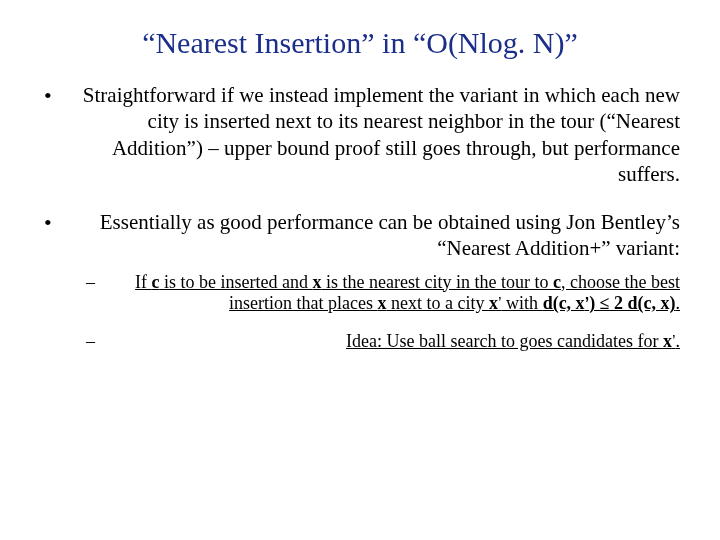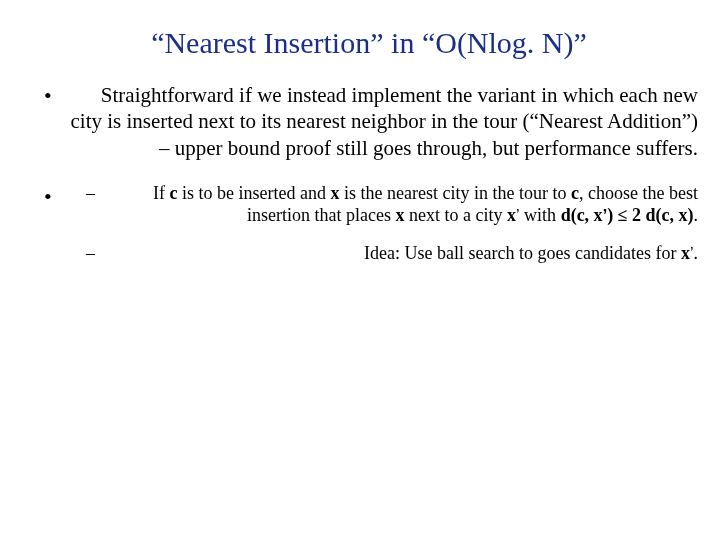--- a/index.html
+++ b/index.html
@@ -6,21 +6,21 @@
     margin: 0;
     padding: 0;
     width: 720px;
     height: 540px;
     font-family: "Comic Sans MS", "Comic Sans", cursive;
     background: #fff;
     color: #000;
     overflow: hidden;
   }
   .slide {
-    padding: 18px 22px 20px 40px;
+    padding: 18px 40px 20px 40px;
     box-sizing: border-box;
     width: 100%;
     height: 100%;
   }
   .title {
     text-align: center;
     font-size: 30px;
     color: #1a2e8a;
     margin: 8px 0 22px 0;
     font-weight: normal;
@@ -42,20 +42,21 @@
     content: "•";
     position: absolute;
     left: 4px;
     top: 0;
     font-size: 22px;
   }
   ul.sub {
     list-style: none;
     padding: 0;
     margin: 10px 0 0 18px;
+    text-decoration: underline;
   }
   ul.sub > li {
     position: relative;
     padding-left: 24px;
     margin-bottom: 16px;
     font-size: 18px;
     line-height: 1.22;
   }
   ul.sub > li::before {
     content: "–";
@@ -80,20 +81,21 @@
   </div>
 
   <ul class="main">
 
     <li>
       <span>Straightforward if we instead implement the variant in which each new city is inserted next to its nearest neighbor in the tour (“Nearest Addition”) – upper bound proof still goes through, but performance suffers.</span>
     </li>
 
 
     <li>
+      <span>Essentially as good performance can be obtained using Jon Bentley’s “Nearest Addition+” variant:</span>
 
       <ul class="sub">
         <li>
           <span>If </span><span class="bold">c</span><span> is to be inserted and </span><span class="bold">x</span><span> is the nearest city in the tour to </span><span class="bold">c</span><span>, choose the best insertion that places </span><span class="bold">x</span><span> next to a city </span><span class="bold">x</span><span class="prime">’</span><span> with </span><span class="bold">d(c, x</span><span class="bold prime">’</span><span class="bold">) ≤ 2 d(c, x)</span><span>.</span>
         </li>
         <li>
           <span>Idea: Use ball search to goes candidates for </span><span class="bold">x</span><span class="prime">’</span><span>.</span>
         </li>
       </ul>
     </li>

